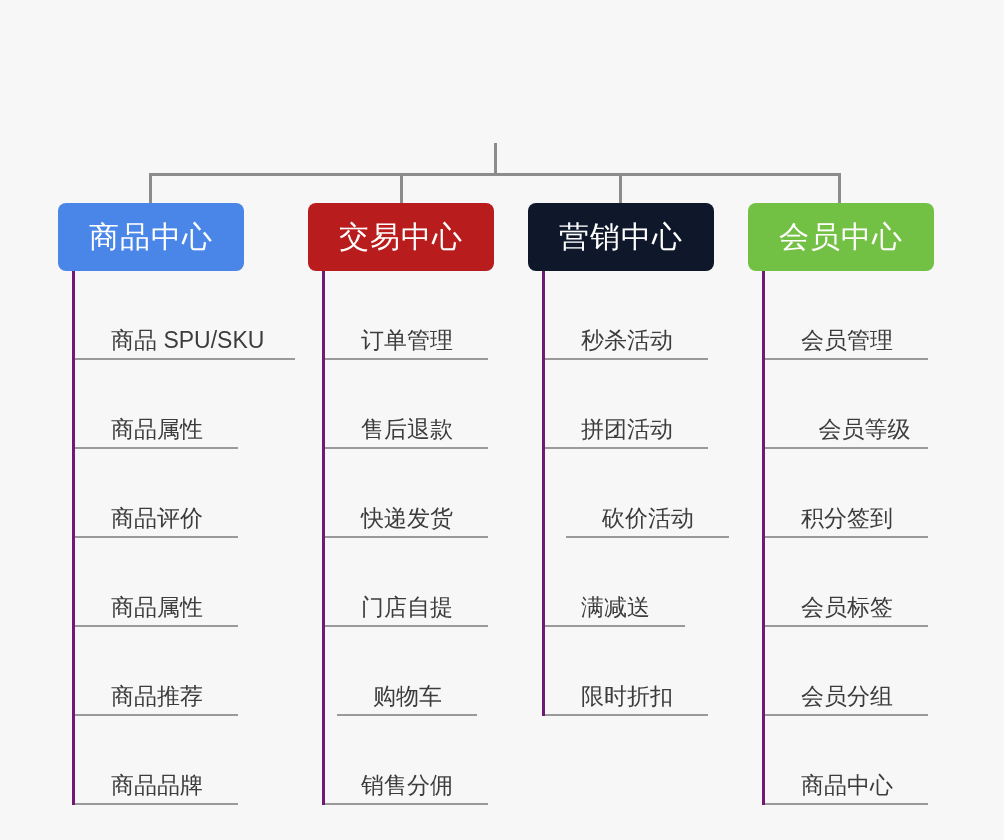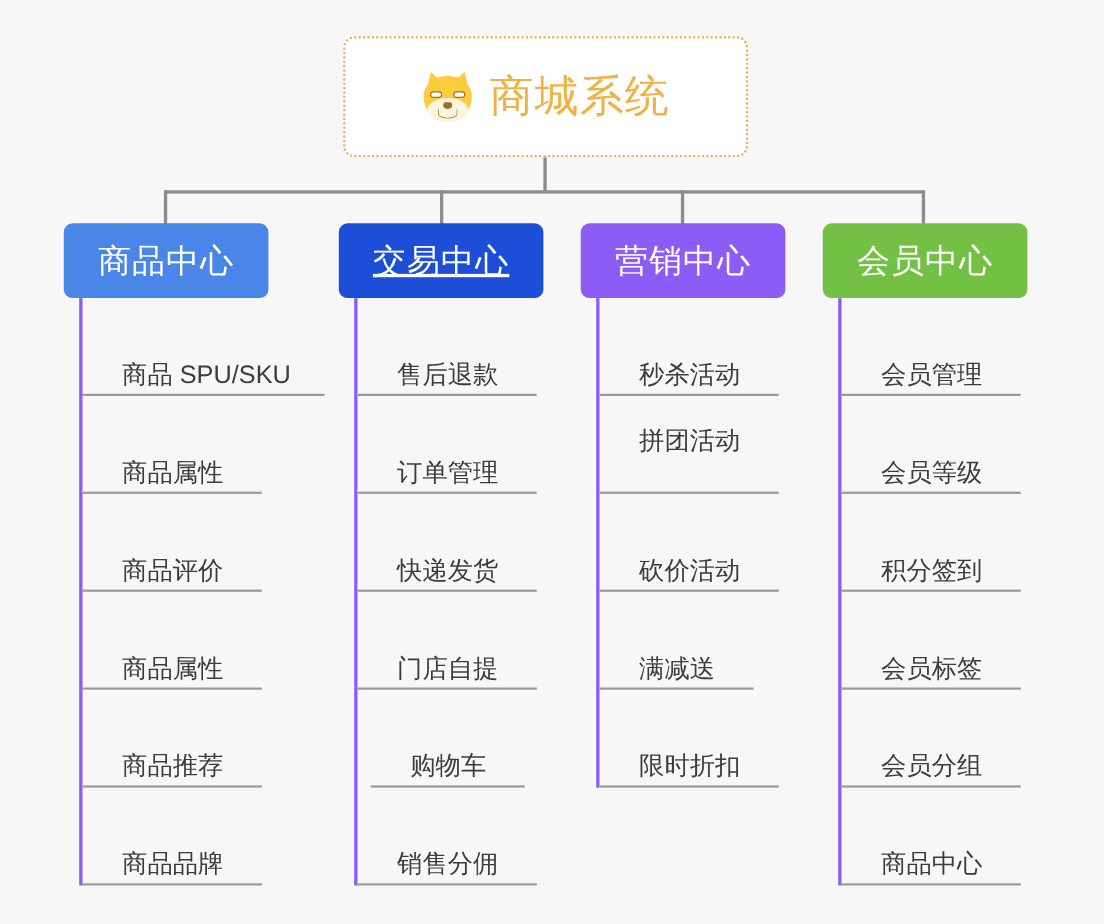--- a/index.html
+++ b/index.html
@@ -140,21 +140,21 @@
     letter-spacing: 1px;
     box-sizing: border-box;
   }
   .col-1 .cat-box, .col-2 .cat-box, .col-3 .cat-box { width: 186px; }
 
   
   .leaf-list {
     position: relative;
     margin-top: 0;
     padding-top: 0;
-    border-left: 3px solid #8b5cf6;
+    border-left: 3px solid #701a75;
     margin-left: 14px;
   }
   .leaf-item {
     position: relative;
     height: 89px;
     display: flex;
     align-items: flex-end;
     justify-content: flex-start;
     box-sizing: border-box;
     border-bottom: 2px solid #9a9a9a;
@@ -166,34 +166,20 @@
     color: #3c3c3c;
     white-space: nowrap;
     line-height: 1.1;
   }
 </style>
 </head>
 <body>
 
 <div id="diagram">
 
-  <div class="root-node">
-    <div class="dog-face">
-      <div class="dog-ear left"></div>
-      <div class="dog-ear right"></div>
-      <div class="dog-head">
-        <div class="dog-muzzle"></div>
-        <div class="dog-eye left"></div>
-        <div class="dog-eye right"></div>
-        <div class="dog-nose"></div>
-        <div class="dog-mouth"></div>
-      </div>
-    </div>
-    <div class="root-title">商城系统</div>
-  </div>
 
   <div class="line stem-vertical" style="left:494px; top:143px; height:32px;"></div>
   <div class="line bus-horizontal" style="left:150px; top:173px; width:690px;"></div>
   <div class="line stem-vertical" style="left:149px; top:173px; height:32px;"></div>
   <div class="line stem-vertical" style="left:400px; top:173px; height:32px;"></div>
   <div class="line stem-vertical" style="left:619px; top:173px; height:32px;"></div>
   <div class="line stem-vertical" style="left:838px; top:173px; height:32px;"></div>
 
   <div class="column col-0">
     <div class="cat-box" style="background:#4a86e8;">
@@ -215,77 +201,77 @@
       <div class="leaf-item" style="width:163px;">
         <span class="leaf-label">商品推荐</span>
       </div>
       <div class="leaf-item" style="width:163px;">
         <span class="leaf-label">商品品牌</span>
       </div>
     </div>
   </div>
 
   <div class="column col-1">
-    <div class="cat-box" style="background:#1d4ed8;text-decoration:underline;">
+    <div class="cat-box" style="background:#b91c1c;">
       <span>交易中心</span>
     </div>
     <div class="leaf-list">
       <div class="leaf-item" style="width:163px;">
+        <span class="leaf-label">订单管理</span>
+      </div>
+      <div class="leaf-item" style="width:163px;">
         <span class="leaf-label">售后退款</span>
-      </div>
-      <div class="leaf-item" style="width:163px;">
-        <span class="leaf-label">订单管理</span>
       </div>
       <div class="leaf-item" style="width:163px;">
         <span class="leaf-label">快递发货</span>
       </div>
       <div class="leaf-item" style="width:163px;">
         <span class="leaf-label">门店自提</span>
       </div>
       <div class="leaf-item" style="width:140px;margin-left:12px;">
         <span class="leaf-label">购物车</span>
       </div>
       <div class="leaf-item" style="width:163px;">
         <span class="leaf-label">销售分佣</span>
       </div>
     </div>
   </div>
 
   <div class="column col-2">
-    <div class="cat-box" style="background:#8b5cf6;">
+    <div class="cat-box" style="background:#0f172a;">
       <span>营销中心</span>
     </div>
     <div class="leaf-list">
       <div class="leaf-item" style="width:163px;">
         <span class="leaf-label">秒杀活动</span>
       </div>
-      <div class="leaf-item" style="width:163px;align-items:center;">
+      <div class="leaf-item" style="width:163px;">
         <span class="leaf-label">拼团活动</span>
       </div>
-      <div class="leaf-item" style="width:163px;">
+      <div class="leaf-item" style="width:163px;margin-left:21px;">
         <span class="leaf-label">砍价活动</span>
       </div>
       <div class="leaf-item" style="width:140px;">
         <span class="leaf-label">满减送</span>
       </div>
       <div class="leaf-item" style="width:163px;">
         <span class="leaf-label">限时折扣</span>
       </div>
     </div>
   </div>
 
   <div class="column col-3">
     <div class="cat-box" style="background:#72c044;">
       <span>会员中心</span>
     </div>
     <div class="leaf-list">
       <div class="leaf-item" style="width:163px;">
         <span class="leaf-label">会员管理</span>
       </div>
-      <div class="leaf-item" style="width:163px;">
+      <div class="leaf-item" style="width:163px;justify-content:center;">
         <span class="leaf-label">会员等级</span>
       </div>
       <div class="leaf-item" style="width:163px;">
         <span class="leaf-label">积分签到</span>
       </div>
       <div class="leaf-item" style="width:163px;">
         <span class="leaf-label">会员标签</span>
       </div>
       <div class="leaf-item" style="width:163px;">
         <span class="leaf-label">会员分组</span>

